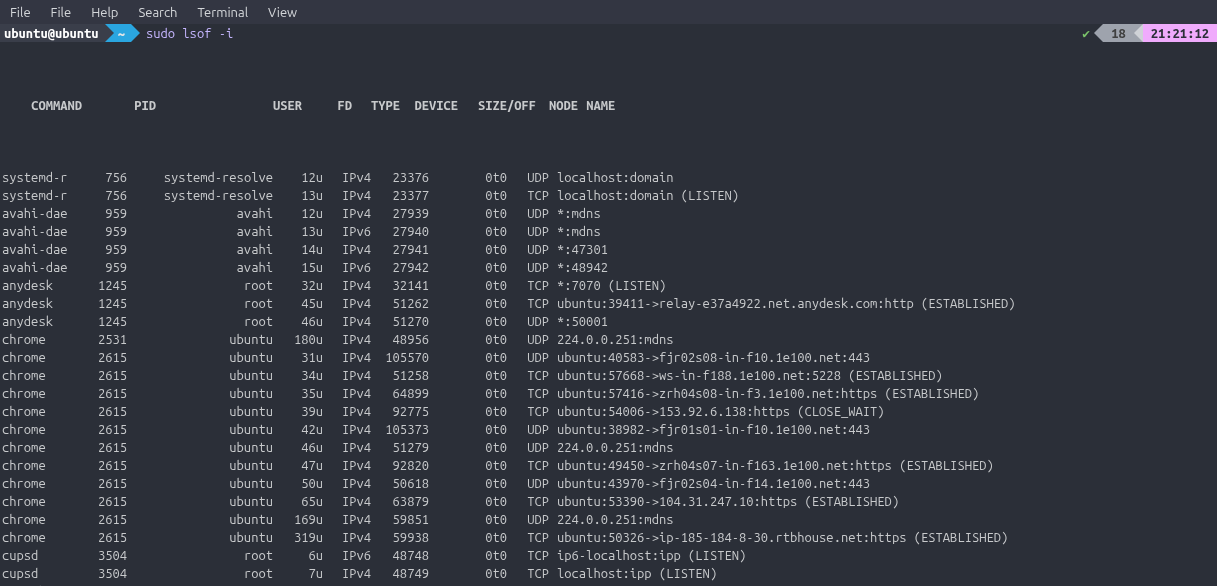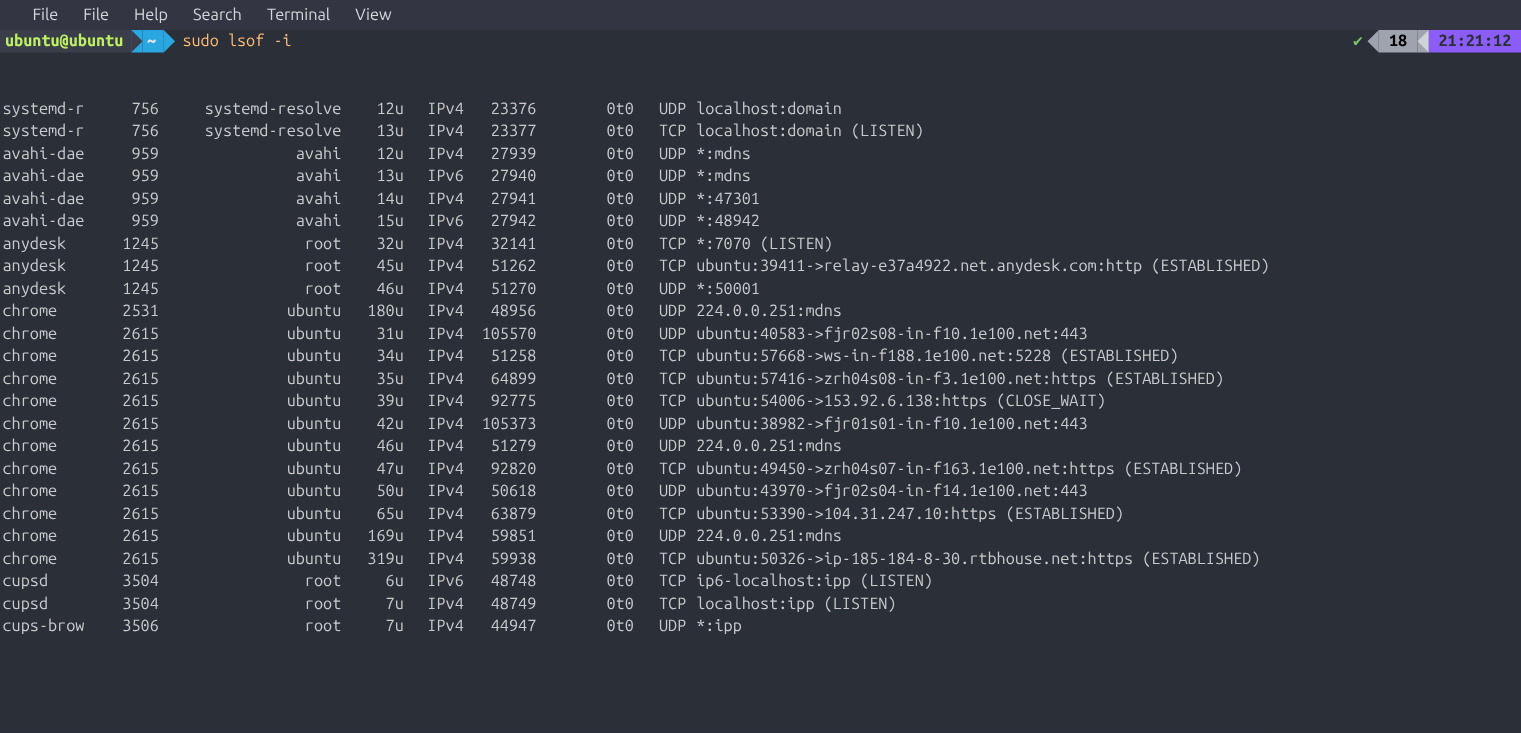--- a/index.html
+++ b/index.html
@@ -11,42 +11,42 @@
     color: #c8cacc;
     width: 1217px;
     height: 586px;
     overflow: hidden;
   }
   .menubar {
     background: #333642;
     height: 24px;
     display: flex;
     align-items: center;
-    padding: 0 16px;
+    padding: 0 0;
     font-family: 'Ubuntu', 'Segoe UI', sans-serif;
     font-size: 13px;
     color: #d4d7da;
   }
   .menu-item {
     padding: 0 10px;
     cursor: pointer;
     height: 100%;
     display: flex;
     align-items: center;
   }
 
   .prompt-line {
     display: flex;
     align-items: center;
     height: 18px;
     white-space: pre;
   }
   .prompt-left {
     background: #3a3e4a;
-    color: #bef264;
+    color: #ffffff;
     padding: 0 6px 0 4px;
     font-weight: bold;
     display: flex;
     align-items: center;
     height: 18px;
     position: relative;
   }
   .arrow-right {
     width: 0; height: 0;
     border-top: 9px solid transparent;
@@ -56,47 +56,47 @@
   .blue-seg {
     background: #2aa6e0;
     color: #e5e6e7;
     padding: 0 6px 0 4px;
     font-weight: bold;
     display: flex;
     align-items: center;
     height: 18px;
   }
   .blue-arrow { border-left: 9px solid #2aa6e0; background: transparent; }
-  .cmd-text { padding-left: 6px; color: #fdba74; }
+  .cmd-text { padding-left: 6px; color: #c4b5fd; }
 
   .prompt-right {
     margin-left: auto;
     display: flex;
     align-items: center;
     height: 18px;
   }
   .check { color: #7bc36a; padding-right: 4px; font-weight: bold; }
   .arrow-left {
     width: 0; height: 0;
     border-top: 9px solid transparent;
     border-bottom: 9px solid transparent;
   }
   .lightgray-al { border-right: 9px solid #9ea3ad; }
   .count-seg {
     background: #9ea3ad;
-    color: #000000;
+    color: #404040;
     padding: 0 8px;
     height: 18px;
     display: flex;
     align-items: center;
     font-weight: bold;
   }
   .darker-al { border-right: 9px solid #cfd2d7; background:#9ea3ad; }
   .time-seg {
-    background: #8b5cf6;
+    background: #f0abfc;
     color: #2b2f38;
     padding: 0 8px;
     height: 18px;
     display: flex;
     align-items: center;
     font-weight: bold;
   }
 
   .output {
     white-space: pre;
@@ -137,14 +137,17 @@
   <div class="prompt-right">
     <span class="check">✔</span>
     <div class="arrow-left lightgray-al"></div>
     <div class="count-seg">18</div>
     <div class="arrow-left darker-al"></div>
     <div class="time-seg">21:21:12</div>
   </div>
 </div>
 
 <div class="output">
+  <div class="row header-row">
+    <span class="c-cmd">COMMAND</span><span class="c-pid">PID</span><span class="c-sp1"></span><span class="c-user">USER</span><span class="c-fd">FD</span><span class="c-type">TYPE</span><span class="c-dev">DEVICE</span><span class="c-size">SIZE/OFF</span><span class="c-node">NODE</span><span class="c-name">NAME</span>
+  </div>
   <div id="rows-container"><div class="row"><span class="c-cmd">systemd-r</span><span class="c-pid">756</span><span class="c-sp1"></span><span class="c-user">systemd-resolve</span><span class="c-fd">12u</span><span class="c-type">IPv4</span><span class="c-dev">23376</span><span class="c-size">0t0</span><span class="c-node">UDP</span><span class="c-name">localhost:domain</span></div><div class="row"><span class="c-cmd">systemd-r</span><span class="c-pid">756</span><span class="c-sp1"></span><span class="c-user">systemd-resolve</span><span class="c-fd">13u</span><span class="c-type">IPv4</span><span class="c-dev">23377</span><span class="c-size">0t0</span><span class="c-node">TCP</span><span class="c-name">localhost:domain (LISTEN)</span></div><div class="row"><span class="c-cmd">avahi-dae</span><span class="c-pid">959</span><span class="c-sp1"></span><span class="c-user">avahi</span><span class="c-fd">12u</span><span class="c-type">IPv4</span><span class="c-dev">27939</span><span class="c-size">0t0</span><span class="c-node">UDP</span><span class="c-name">*:mdns</span></div><div class="row"><span class="c-cmd">avahi-dae</span><span class="c-pid">959</span><span class="c-sp1"></span><span class="c-user">avahi</span><span class="c-fd">13u</span><span class="c-type">IPv6</span><span class="c-dev">27940</span><span class="c-size">0t0</span><span class="c-node">UDP</span><span class="c-name">*:mdns</span></div><div class="row"><span class="c-cmd">avahi-dae</span><span class="c-pid">959</span><span class="c-sp1"></span><span class="c-user">avahi</span><span class="c-fd">14u</span><span class="c-type">IPv4</span><span class="c-dev">27941</span><span class="c-size">0t0</span><span class="c-node">UDP</span><span class="c-name">*:47301</span></div><div class="row"><span class="c-cmd">avahi-dae</span><span class="c-pid">959</span><span class="c-sp1"></span><span class="c-user">avahi</span><span class="c-fd">15u</span><span class="c-type">IPv6</span><span class="c-dev">27942</span><span class="c-size">0t0</span><span class="c-node">UDP</span><span class="c-name">*:48942</span></div><div class="row"><span class="c-cmd">anydesk</span><span class="c-pid">1245</span><span class="c-sp1"></span><span class="c-user">root</span><span class="c-fd">32u</span><span class="c-type">IPv4</span><span class="c-dev">32141</span><span class="c-size">0t0</span><span class="c-node">TCP</span><span class="c-name">*:7070 (LISTEN)</span></div><div class="row"><span class="c-cmd">anydesk</span><span class="c-pid">1245</span><span class="c-sp1"></span><span class="c-user">root</span><span class="c-fd">45u</span><span class="c-type">IPv4</span><span class="c-dev">51262</span><span class="c-size">0t0</span><span class="c-node">TCP</span><span class="c-name">ubuntu:39411-&gt;relay-e37a4922.net.anydesk.com:http (ESTABLISHED)</span></div><div class="row"><span class="c-cmd">anydesk</span><span class="c-pid">1245</span><span class="c-sp1"></span><span class="c-user">root</span><span class="c-fd">46u</span><span class="c-type">IPv4</span><span class="c-dev">51270</span><span class="c-size">0t0</span><span class="c-node">UDP</span><span class="c-name">*:50001</span></div><div class="row"><span class="c-cmd">chrome</span><span class="c-pid">2531</span><span class="c-sp1"></span><span class="c-user">ubuntu</span><span class="c-fd">180u</span><span class="c-type">IPv4</span><span class="c-dev">48956</span><span class="c-size">0t0</span><span class="c-node">UDP</span><span class="c-name">224.0.0.251:mdns</span></div><div class="row"><span class="c-cmd">chrome</span><span class="c-pid">2615</span><span class="c-sp1"></span><span class="c-user">ubuntu</span><span class="c-fd">31u</span><span class="c-type">IPv4</span><span class="c-dev">105570</span><span class="c-size">0t0</span><span class="c-node">UDP</span><span class="c-name">ubuntu:40583-&gt;fjr02s08-in-f10.1e100.net:443</span></div><div class="row"><span class="c-cmd">chrome</span><span class="c-pid">2615</span><span class="c-sp1"></span><span class="c-user">ubuntu</span><span class="c-fd">34u</span><span class="c-type">IPv4</span><span class="c-dev">51258</span><span class="c-size">0t0</span><span class="c-node">TCP</span><span class="c-name">ubuntu:57668-&gt;ws-in-f188.1e100.net:5228 (ESTABLISHED)</span></div><div class="row"><span class="c-cmd">chrome</span><span class="c-pid">2615</span><span class="c-sp1"></span><span class="c-user">ubuntu</span><span class="c-fd">35u</span><span class="c-type">IPv4</span><span class="c-dev">64899</span><span class="c-size">0t0</span><span class="c-node">TCP</span><span class="c-name">ubuntu:57416-&gt;zrh04s08-in-f3.1e100.net:https (ESTABLISHED)</span></div><div class="row"><span class="c-cmd">chrome</span><span class="c-pid">2615</span><span class="c-sp1"></span><span class="c-user">ubuntu</span><span class="c-fd">39u</span><span class="c-type">IPv4</span><span class="c-dev">92775</span><span class="c-size">0t0</span><span class="c-node">TCP</span><span class="c-name">ubuntu:54006-&gt;153.92.6.138:https (CLOSE_WAIT)</span></div><div class="row"><span class="c-cmd">chrome</span><span class="c-pid">2615</span><span class="c-sp1"></span><span class="c-user">ubuntu</span><span class="c-fd">42u</span><span class="c-type">IPv4</span><span class="c-dev">105373</span><span class="c-size">0t0</span><span class="c-node">UDP</span><span class="c-name">ubuntu:38982-&gt;fjr01s01-in-f10.1e100.net:443</span></div><div class="row"><span class="c-cmd">chrome</span><span class="c-pid">2615</span><span class="c-sp1"></span><span class="c-user">ubuntu</span><span class="c-fd">46u</span><span class="c-type">IPv4</span><span class="c-dev">51279</span><span class="c-size">0t0</span><span class="c-node">UDP</span><span class="c-name">224.0.0.251:mdns</span></div><div class="row"><span class="c-cmd">chrome</span><span class="c-pid">2615</span><span class="c-sp1"></span><span class="c-user">ubuntu</span><span class="c-fd">47u</span><span class="c-type">IPv4</span><span class="c-dev">92820</span><span class="c-size">0t0</span><span class="c-node">TCP</span><span class="c-name">ubuntu:49450-&gt;zrh04s07-in-f163.1e100.net:https (ESTABLISHED)</span></div><div class="row"><span class="c-cmd">chrome</span><span class="c-pid">2615</span><span class="c-sp1"></span><span class="c-user">ubuntu</span><span class="c-fd">50u</span><span class="c-type">IPv4</span><span class="c-dev">50618</span><span class="c-size">0t0</span><span class="c-node">UDP</span><span class="c-name">ubuntu:43970-&gt;fjr02s04-in-f14.1e100.net:443</span></div><div class="row"><span class="c-cmd">chrome</span><span class="c-pid">2615</span><span class="c-sp1"></span><span class="c-user">ubuntu</span><span class="c-fd">65u</span><span class="c-type">IPv4</span><span class="c-dev">63879</span><span class="c-size">0t0</span><span class="c-node">TCP</span><span class="c-name">ubuntu:53390-&gt;104.31.247.10:https (ESTABLISHED)</span></div><div class="row"><span class="c-cmd">chrome</span><span class="c-pid">2615</span><span class="c-sp1"></span><span class="c-user">ubuntu</span><span class="c-fd">169u</span><span class="c-type">IPv4</span><span class="c-dev">59851</span><span class="c-size">0t0</span><span class="c-node">UDP</span><span class="c-name">224.0.0.251:mdns</span></div><div class="row"><span class="c-cmd">chrome</span><span class="c-pid">2615</span><span class="c-sp1"></span><span class="c-user">ubuntu</span><span class="c-fd">319u</span><span class="c-type">IPv4</span><span class="c-dev">59938</span><span class="c-size">0t0</span><span class="c-node">TCP</span><span class="c-name">ubuntu:50326-&gt;ip-185-184-8-30.rtbhouse.net:https (ESTABLISHED)</span></div><div class="row"><span class="c-cmd">cupsd</span><span class="c-pid">3504</span><span class="c-sp1"></span><span class="c-user">root</span><span class="c-fd">6u</span><span class="c-type">IPv6</span><span class="c-dev">48748</span><span class="c-size">0t0</span><span class="c-node">TCP</span><span class="c-name">ip6-localhost:ipp (LISTEN)</span></div><div class="row"><span class="c-cmd">cupsd</span><span class="c-pid">3504</span><span class="c-sp1"></span><span class="c-user">root</span><span class="c-fd">7u</span><span class="c-type">IPv4</span><span class="c-dev">48749</span><span class="c-size">0t0</span><span class="c-node">TCP</span><span class="c-name">localhost:ipp (LISTEN)</span></div><div class="row"><span class="c-cmd">cups-brow</span><span class="c-pid">3506</span><span class="c-sp1"></span><span class="c-user">root</span><span class="c-fd">7u</span><span class="c-type">IPv4</span><span class="c-dev">44947</span><span class="c-size">0t0</span><span class="c-node">UDP</span><span class="c-name">*:ipp</span></div></div>
 </div>
 
 </body></html>

